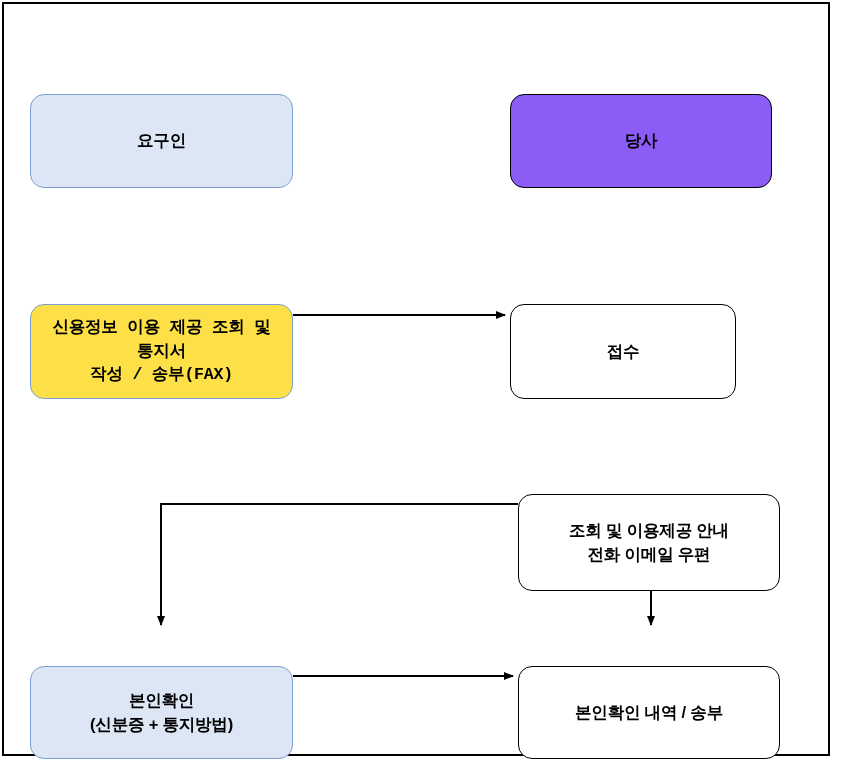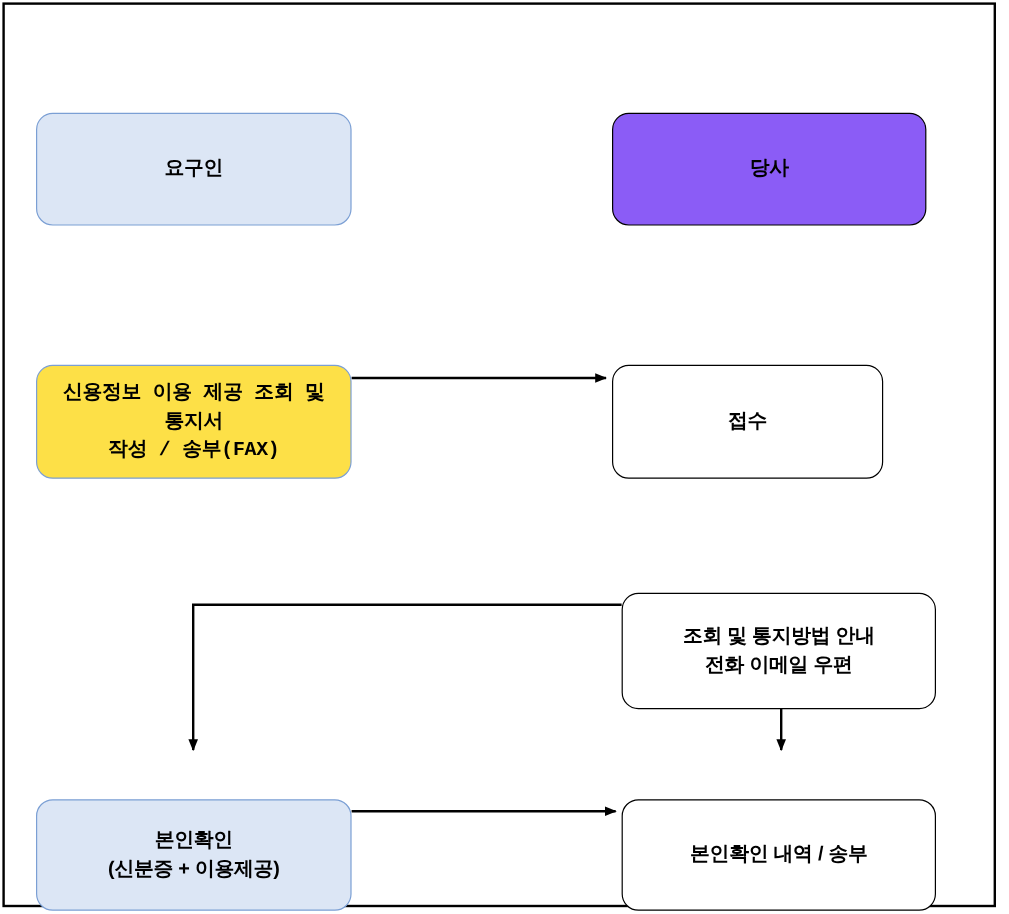--- a/index.html
+++ b/index.html
@@ -89,21 +89,21 @@
   <div class="node blue" style="left: 30px; top: 58px; width: 263px; height: 94px; background: rgb(220, 230, 245); border-color: rgb(123, 159, 212); color: rgb(0, 0, 0);">요구인</div>
 
   <div class="node plain" style="left: 510px; top: 58px; width: 262px; height: 94px; background: #8b5cf6; border-color: rgb(0, 0, 0); color: rgb(0, 0, 0);">당사</div>
 
   <div class="node blue" style="left: 30px; top: 268px; width: 263px; height: 95px; background: #fde047; border-color: rgb(123, 159, 212); color: rgb(0, 0, 0); font-family: Liberation Mono, monospace;">신용정보 이용 제공 조회 및
 통지서
 작성 / 송부(FAX)</div>
 
   <div class="node plain" style="left: 510px; top: 268px; width: 226px; height: 95px; background: rgb(255, 255, 255); border-color: rgb(0, 0, 0); color: rgb(0, 0, 0);">접수</div>
 
-  <div class="node plain" style="left: 518px; top: 458px; width: 262px; height: 97px; background: rgb(255, 255, 255); border-color: rgb(0, 0, 0); color: rgb(0, 0, 0);">조회 및 통지방법 안내
+  <div class="node plain" style="left: 518px; top: 458px; width: 262px; height: 97px; background: rgb(255, 255, 255); border-color: rgb(0, 0, 0); color: rgb(0, 0, 0);">조회 및 이용제공 안내
 전화 이메일 우편</div>
 
   <div class="node blue" style="left: 30px; top: 630px; width: 263px; height: 93px; background: rgb(220, 230, 245); border-color: rgb(123, 159, 212); color: rgb(0, 0, 0);">본인확인
-(신분증 + 이용제공)</div>
+(신분증 + 통지방법)</div>
 
   <div class="node plain" style="left: 518px; top: 630px; width: 262px; height: 93px; background: rgb(255, 255, 255); border-color: rgb(0, 0, 0); color: rgb(0, 0, 0);">본인확인 내역 / 송부</div>
 
 </div>
 
 </body></html>

